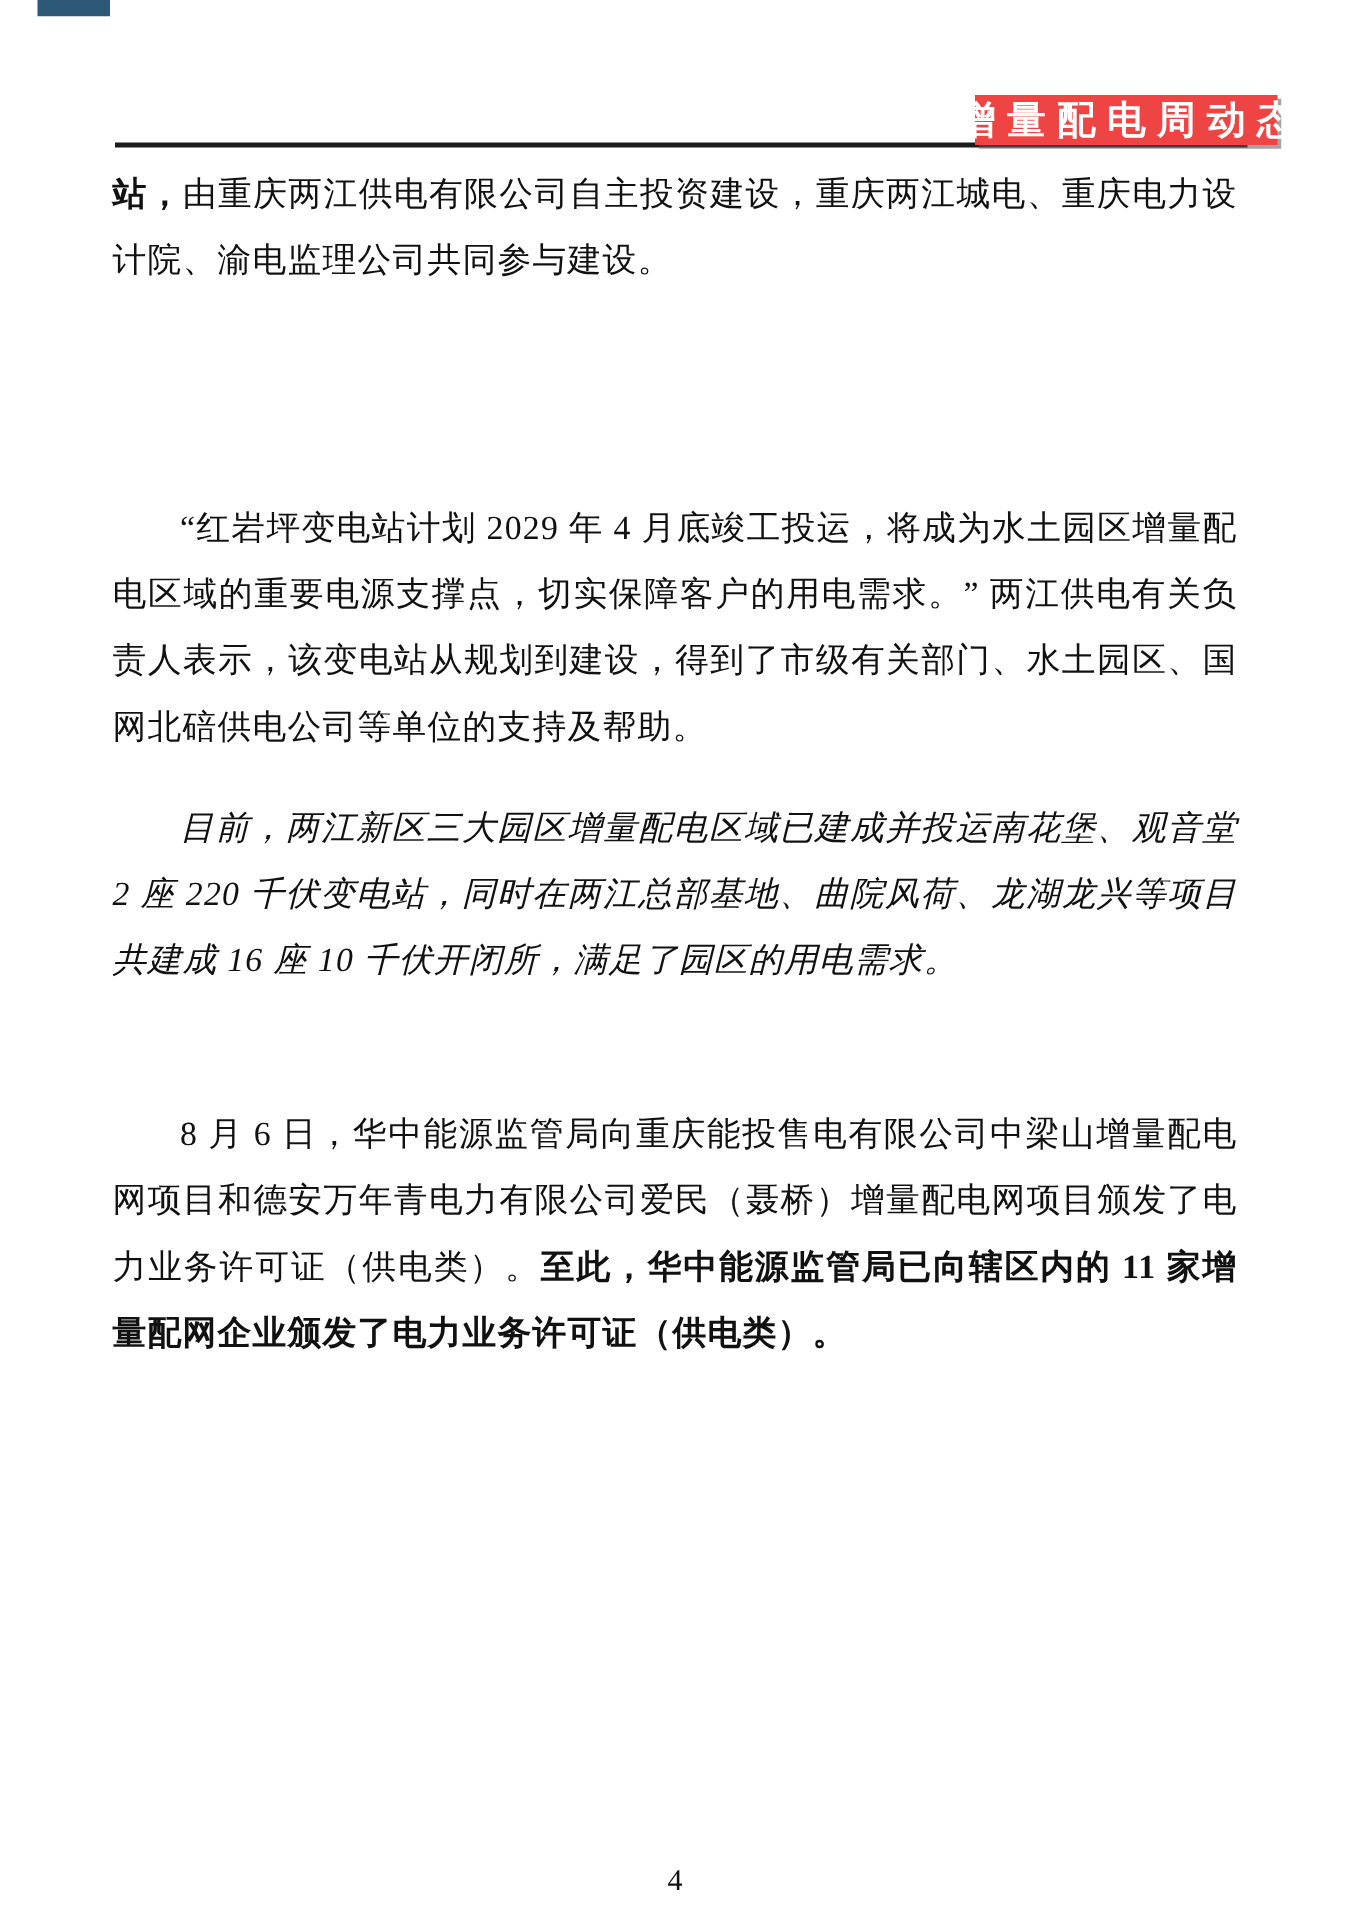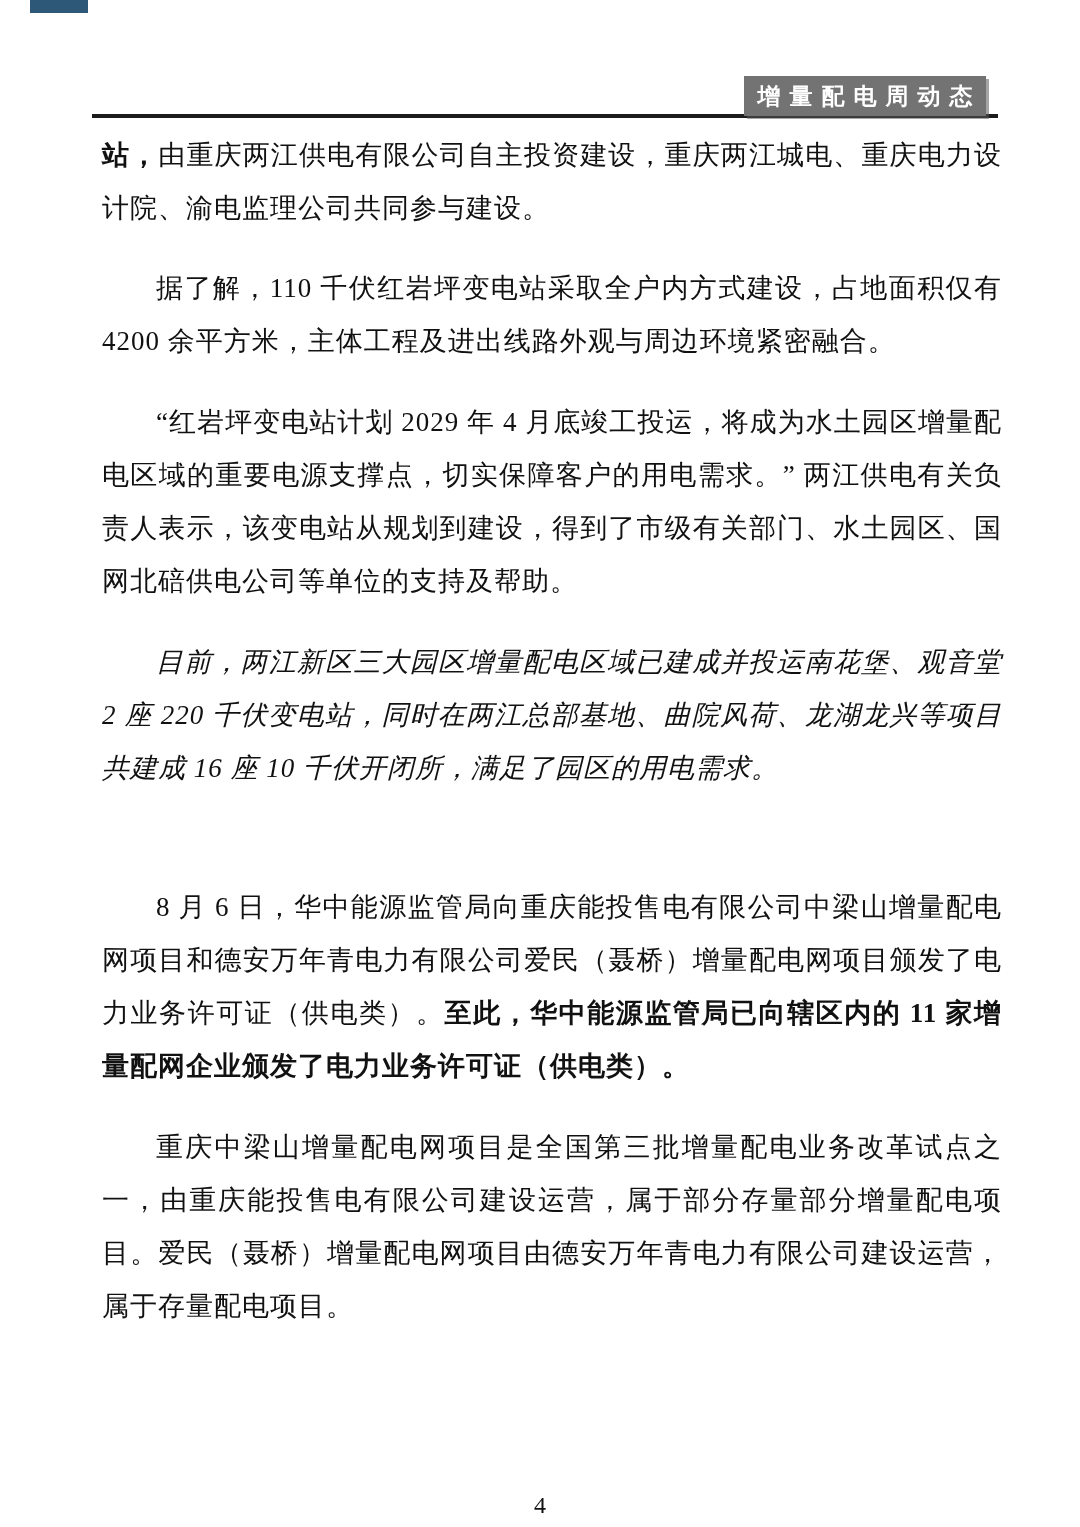--- a/index.html
+++ b/index.html
@@ -19,45 +19,44 @@
     background: #2E5878;
   }
   .header-rule {
     position: absolute;
     left: 92px; top: 114px;
     width: 906px; height: 4px;
     background: #1c1c1c;
   }
   .header-badge {
     position: absolute;
-    left: 744px; top: 76px;
+    left: 780px; top: 76px;
     width: 242px; height: 40px;
-    background: #737373;
+    background: #ef4444;
     box-shadow: 3px 3px 0 rgba(90,90,90,0.55);
     display: flex;
     align-items: center;
     justify-content: center;
     font-family: "Liberation Sans", "DejaVu Sans", sans-serif;
     font-weight: bold;
-    font-size: 23px;
+    font-size: 31px;
     color: #ffffff;
     letter-spacing: 9px;
     text-indent: 9px;
     white-space: nowrap;
   }
   .para {
     position: absolute;
     left: 90px;
     width: 900px;
     font-size: 27px;
     line-height: 53px;
     text-align: justify;
     text-justify: inter-character;
     letter-spacing: 1px;
-    margin-left: 12px;
   }
   .indent { text-indent: 54px; }
   .bold { font-weight: bold; }
   .p-cont  { top: 129px; }
   .p-2     { top: 262px; }
   .p-3     { top: 396px; }
   .p-4     { top: 636px; font-style: italic; }
   .heading {
     position: absolute;
     left: 88px; top: 810px;
@@ -87,26 +86,24 @@
   <div class="corner-accent"></div>
 
   <div class="header-rule"></div>
 
   <div class="header-badge">
     <span>增量配电周动态</span>
   </div>
 
   <div class="para p-cont"><span class="bold">站，</span><span>由重庆两江供电有限公司自主投资建设，重庆两江城电、重庆电力设计院、渝电监理公司共同参与建设。</span></div>
 
-  <div class="para indent p-2">据了解，110 千伏红岩坪变电站采取全户内方式建设，占地面积仅有 4200 余平方米，主体工程及进出线路外观与周边环境紧密融合。</div>
 
   <div class="para indent p-3">“红岩坪变电站计划 2029 年 4 月底竣工投运，将成为水土园区增量配电区域的重要电源支撑点，切实保障客户的用电需求。” 两江供电有关负责人表示，该变电站从规划到建设，得到了市级有关部门、水土园区、国网北碚供电公司等单位的支持及帮助。</div>
 
   <div class="para indent p-4">目前，两江新区三大园区增量配电区域已建成并投运南花堡、观音堂 2 座 220 千伏变电站，同时在两江总部基地、曲院风荷、龙湖龙兴等项目共建成 16 座 10 千伏开闭所，满足了园区的用电需求。</div>
 
 
   <div class="para indent p-5"><span>8 月 6 日，华中能源监管局向重庆能投售电有限公司中梁山增量配电网项目和德安万年青电力有限公司爱民（聂桥）增量配电网项目颁发了电力业务许可证（供电类）。</span><span class="bold">至此，华中能源监管局已向辖区内的 11 家增量配网企业颁发了电力业务许可证（供电类）。</span></div>
 
-  <div class="para indent p-6">重庆中梁山增量配电网项目是全国第三批增量配电业务改革试点之一，由重庆能投售电有限公司建设运营，属于部分存量部分增量配电项目。爱民（聂桥）增量配电网项目由德安万年青电力有限公司建设运营，属于存量配电项目。</div>
 
   <div class="footer-pagenum">4</div>
 
 </div>
 
 </body></html>

